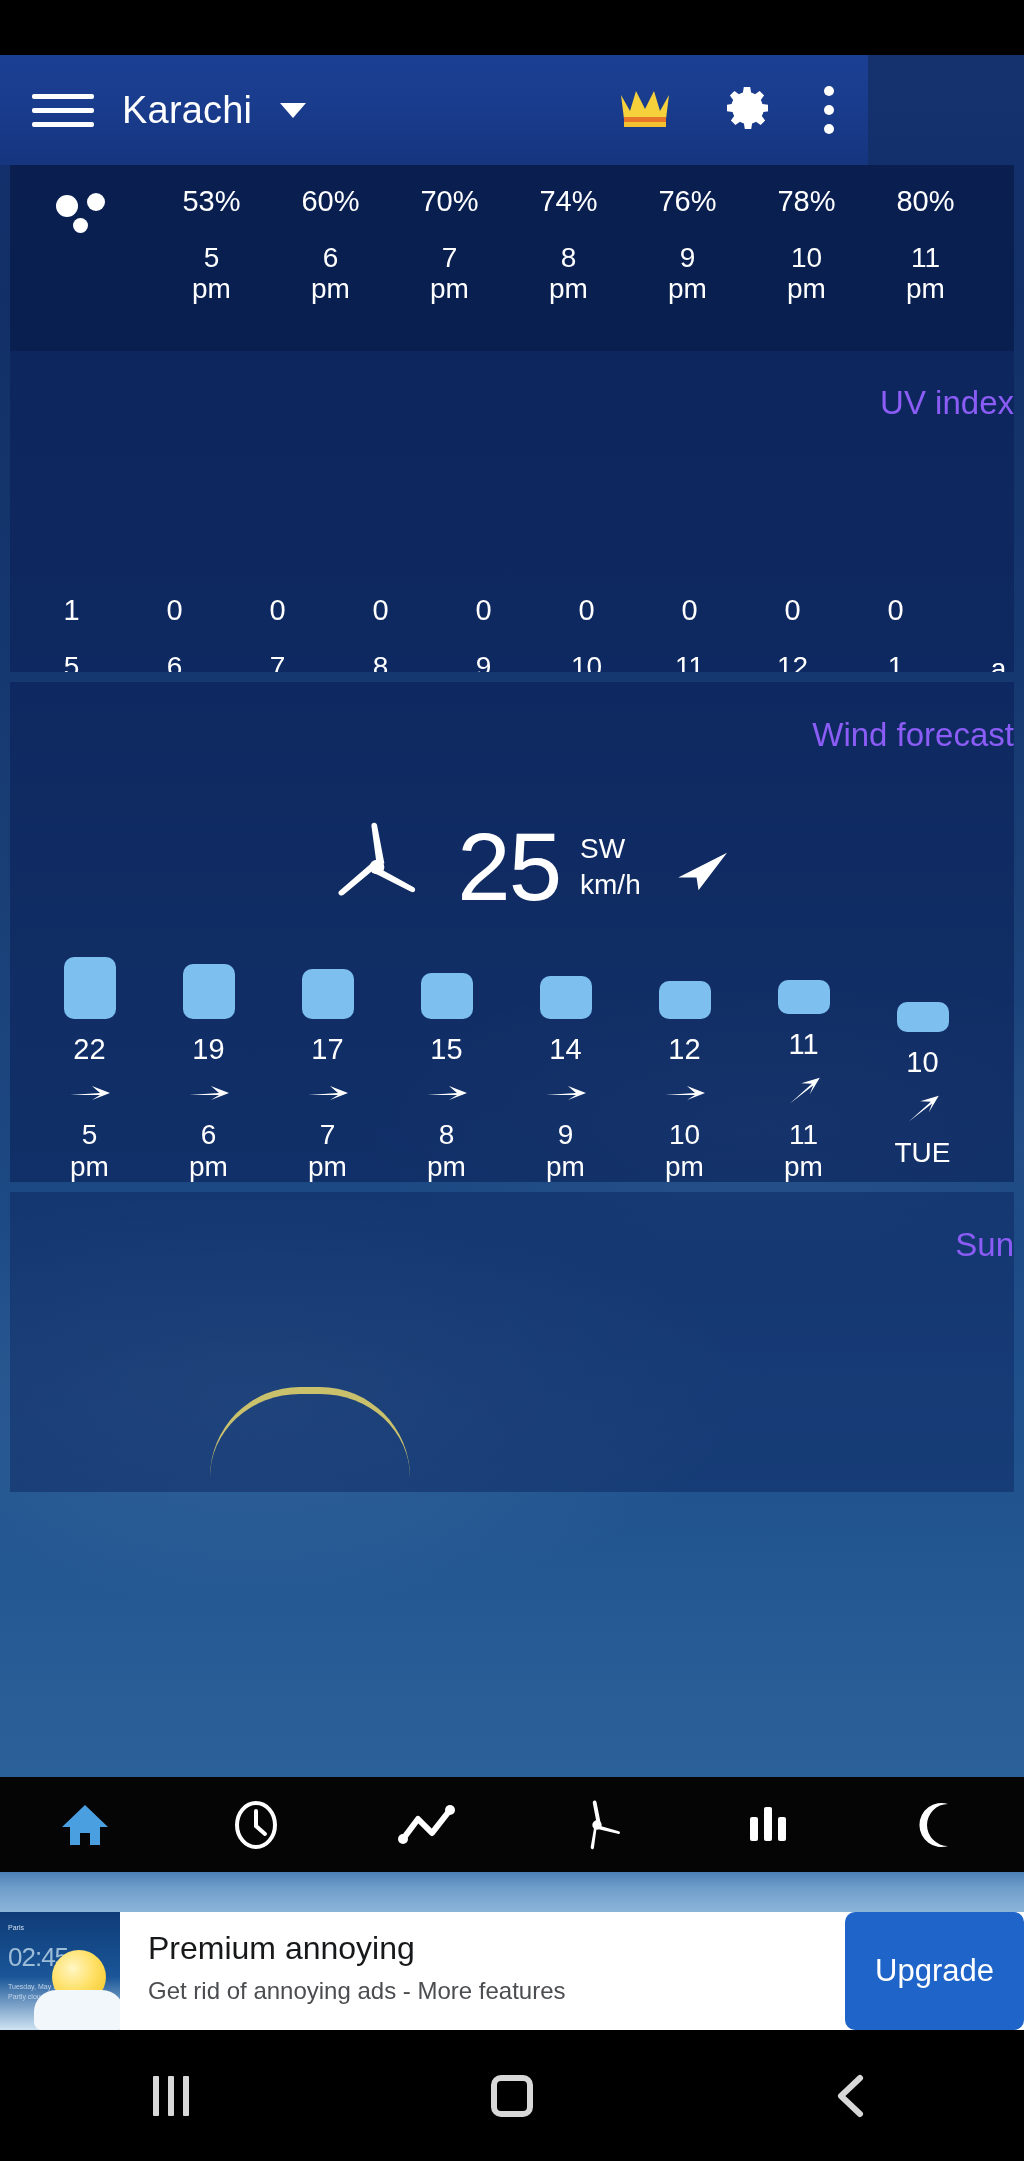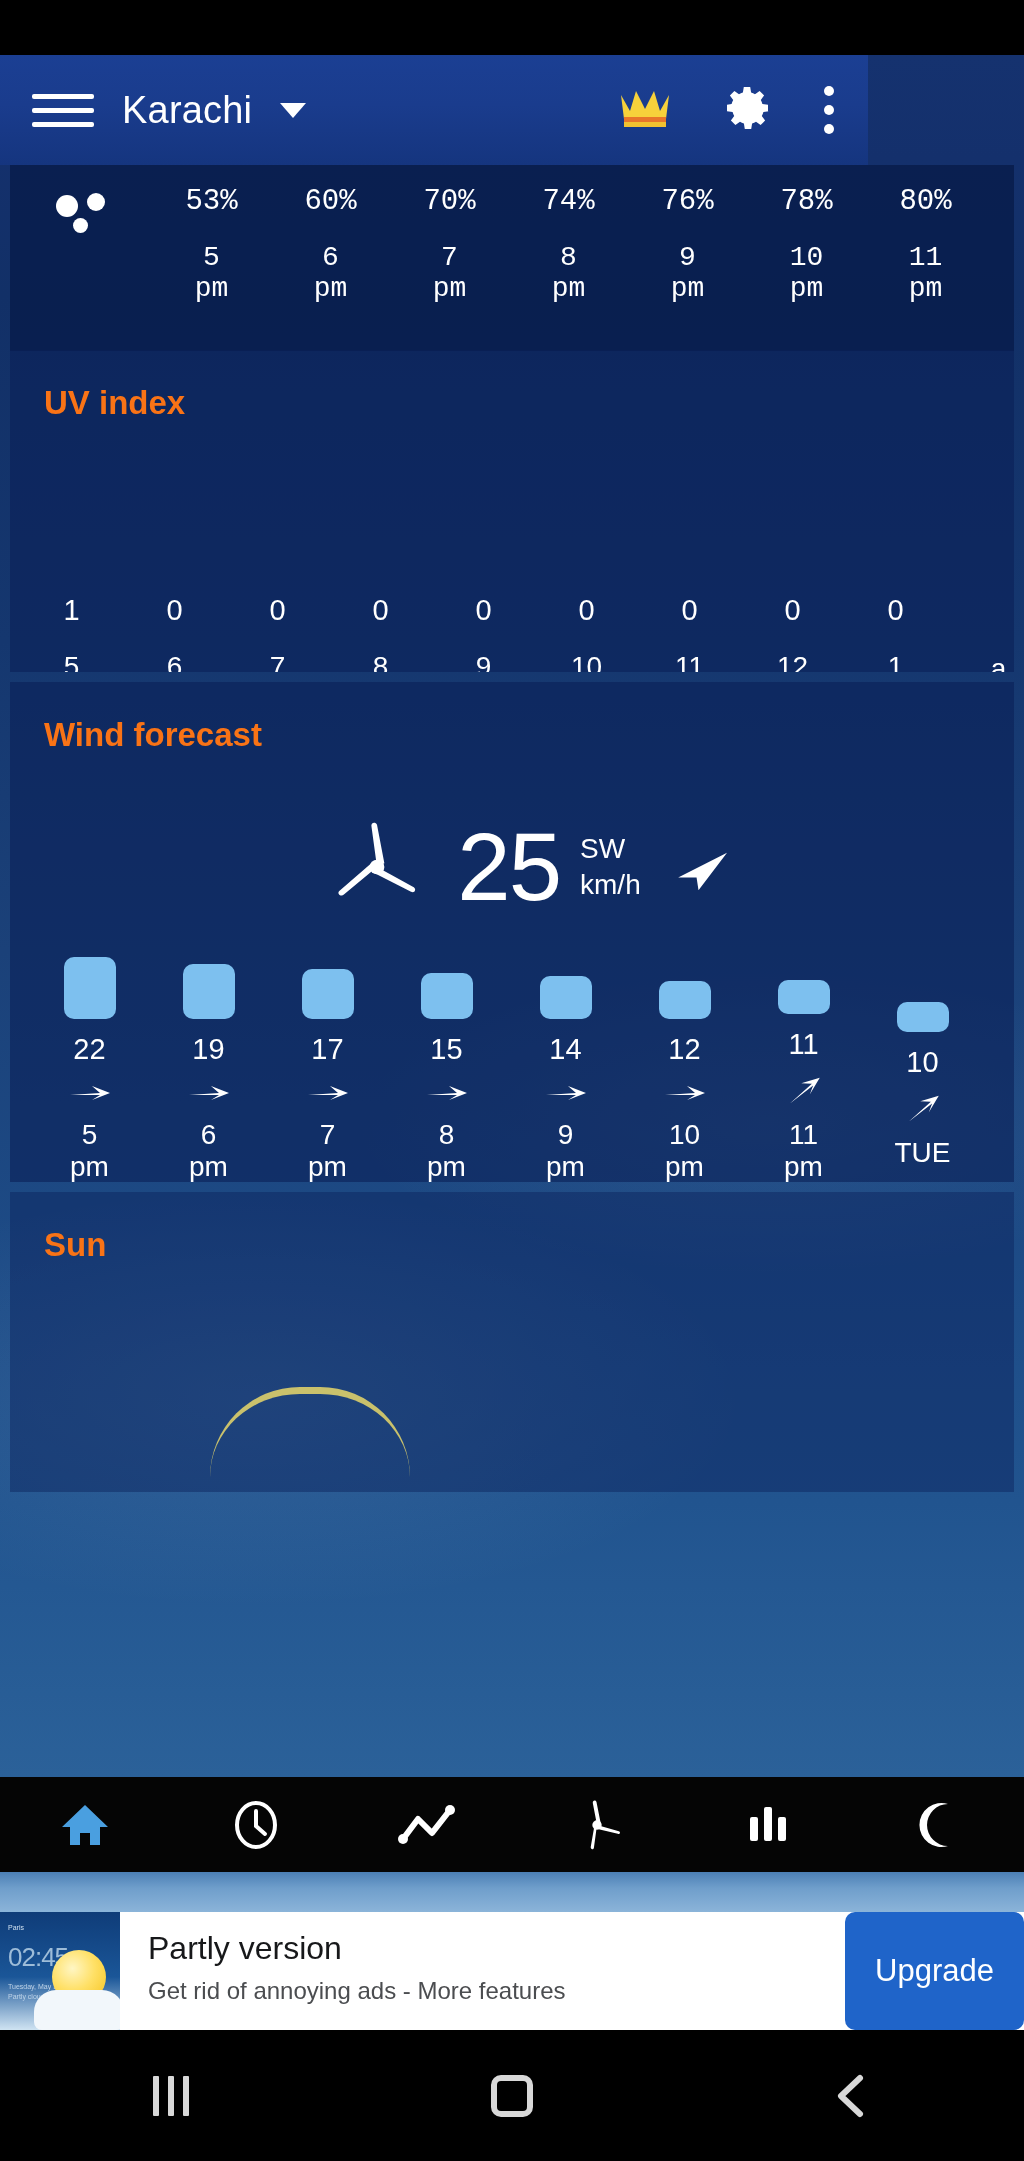--- a/index.html
+++ b/index.html
@@ -45,24 +45,24 @@
   .gear { margin-right:50px; cursor:pointer; }
   .kebab { margin-right:34px; width:10px; display:flex; flex-direction:column; gap:9px; align-items:center; cursor:pointer; }
   .kebab i { width:10px; height:10px; border-radius:50%; background:#fff; display:block; }
 
   
   .card {
     position:absolute; left:10px; width:1004px;
     background:rgba(10,32,86,0.60);
     overflow:hidden;
   }
-  .card-title { color:#f97316; font-size:33px; font-weight:700; padding:34px 0 0 34px; }
-
-  
-  #humidity-card { top:110px; height:186px; background:rgba(7,27,74,0.80);font-family:Liberation Mono, monospace; }
+  .card-title { color:#8b5cf6; font-size:33px; font-weight:400; padding:34px 0 0 34px;text-align:right; }
+
+  
+  #humidity-card { top:110px; height:186px; background:rgba(7,27,74,0.80); }
   .hum-grid { position:absolute; left:0; top:0; width:100%; height:100%; display:flex; padding-left:10px; }
   .hum-col { flex:0 0 119px; display:flex; flex-direction:column; align-items:center; padding-top:22px; }
   .hum-col.icon-col { flex:0 0 132px; justify-content:flex-start; padding-top:28px; }
   .hum-val { color:#fff; font-size:29px; line-height:1; }
   .hum-time { color:#fff; font-size:28px; line-height:1.12; text-align:center; margin-top:26px; }
   .drops { position:relative; width:60px; height:44px; }
   .drops i { position:absolute; background:#fff; border-radius:50%; display:block; }
   .d1 { width:22px; height:22px; left:0; top:2px; }
   .d2 { width:18px; height:18px; left:31px; top:0px; }
   .d3 { width:15px; height:15px; left:17px; top:25px; }
@@ -447,21 +447,21 @@
 
   <div class="ad">
     <div class="ad-thumb">
       <div class="tt">Paris</div>
       <div class="clock"><span>02</span><span>:45</span></div>
       <div class="dt"><span>Tuesday, May 3</span><br><span>Partly cloudy</span></div>
       <div class="sun"></div>
       <div class="cloud"></div>
     </div>
     <div class="ad-body">
-      <div class="ad-title">Partly version</div>
+      <div class="ad-title">Premium annoying</div>
       <div class="ad-sub">Get rid of annoying ads - More features</div>
     </div>
     <div class="ad-cta">Upgrade</div>
   </div>
 
   <div class="sysnav">
     <div class="sys-item">
       <div class="sys-recents">
           <i></i>
           <i></i>

